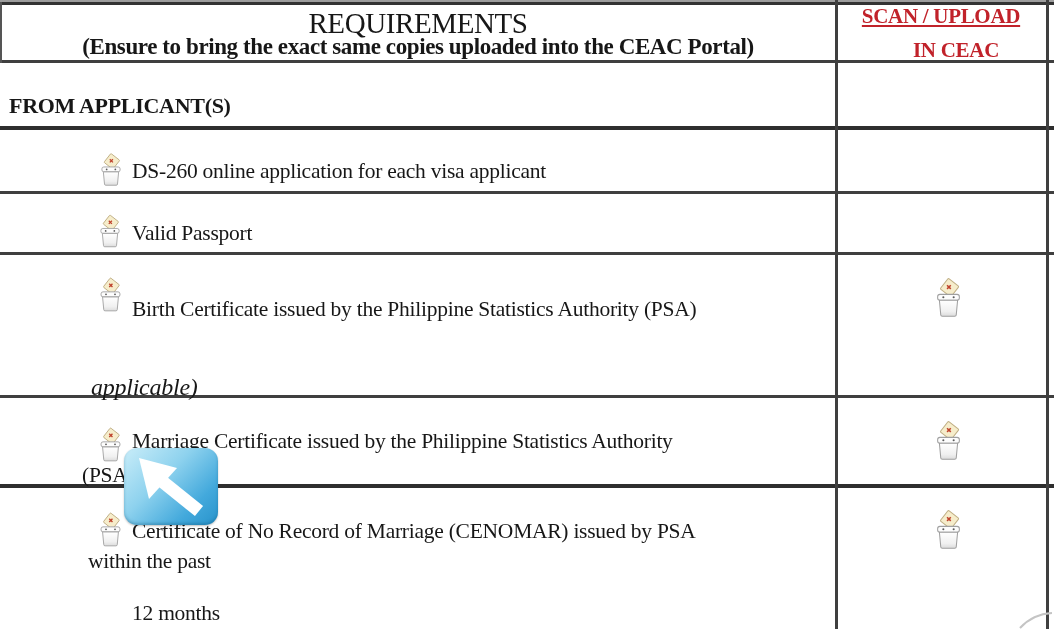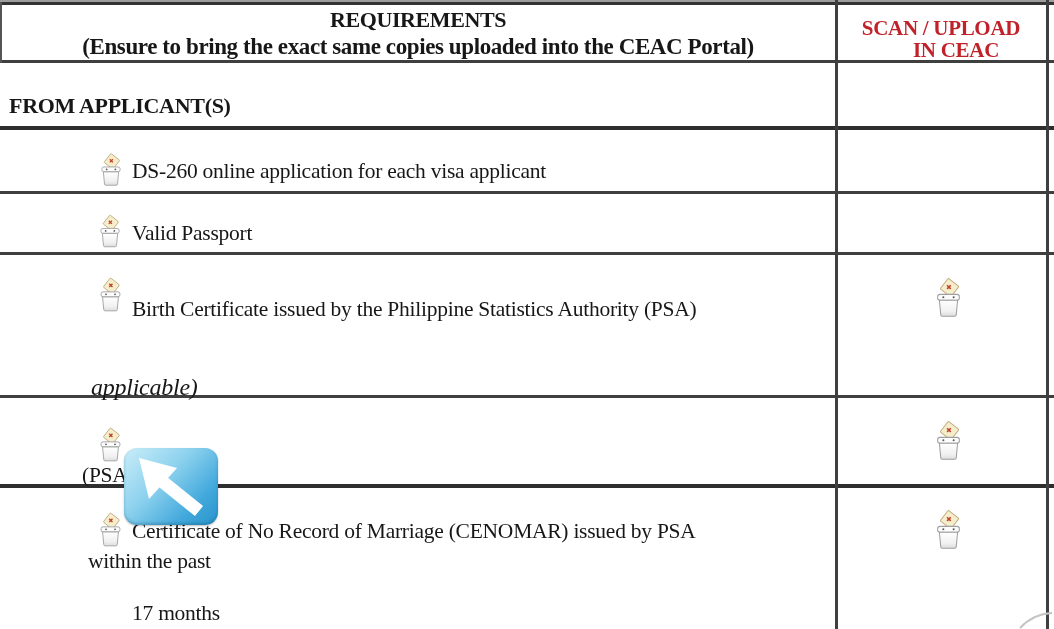--- a/index.html
+++ b/index.html
@@ -21,24 +21,24 @@
   .hl-5{top:252px;height:3px;}
   .hl-6{top:395px;height:3px;}
   .hl-7{top:484px;height:4px;background:#2e2e2e;}
   .vl{position:absolute;top:0;height:629px;width:3px;background:#3f3f3f;}
   .vl-divider{left:835px;}
   .vl-right{left:1046px;}
   .vl-left-stub{left:0;top:2px;height:61px;width:2px;background:#555;}
 
   
   .req-header{position:absolute;left:0;top:0;width:836px;text-align:center;}
-  .req-title{position:absolute;left:0;top:7px;width:836px;font-size:22px;font-weight:bold;letter-spacing:-0.4px;text-align:center;}
+  .req-title{position:absolute;left:0;top:7px;width:836px;font-size:29px;font-weight:normal;letter-spacing:-0.4px;text-align:center;}
   .req-subtitle{position:absolute;left:0;top:34px;width:836px;font-size:23px;font-weight:bold;letter-spacing:-0.4px;}
   .scan-header{position:absolute;left:836px;top:0;width:210px;text-align:center;color:#c1222a;font-weight:bold;}
-  .scan-line1{position:absolute;left:0;top:16px;width:210px;font-size:21px;letter-spacing:-0.3px;color:#c1222a;font-weight:bold;text-align:center;}
+  .scan-line1{position:absolute;left:0;top:4px;width:210px;font-size:21px;letter-spacing:-0.3px;color:#c1222a;font-weight:bold;text-align:center;text-decoration:underline;}
   .scan-line2{position:absolute;left:0;top:38px;width:240px;font-size:21px;letter-spacing:-0.3px;color:#c1222a;font-weight:bold;text-align:center;}
 
   
   .t{position:absolute;white-space:nowrap;font-size:21.5px;letter-spacing:-0.25px;line-height:1.2;}
   .section-heading{left:9px;top:93px;font-size:22px;font-weight:bold;letter-spacing:-0.3px;}
   .r1-l1{left:132px;top:159px;text-align:center;}
   .r2-l1{left:132px;top:221px;}
   .r3-l1{left:132px;top:281px;margin-top:16px;}
   .r3-n1{left:119px;top:343px;font-style:italic;font-size:21px;}
   .r3-n2{left:91px;top:373px;font-style:italic;font-size:24px;}
@@ -149,35 +149,36 @@
     <svg width="31" height="42">
         <use href="#sym-ballot"></use>
       </svg>
   </span>
 
   <span class="ballot ic-r4">
     <svg width="27" height="38">
         <use href="#sym-ballot"></use>
       </svg>
   </span>
+  <div class="t r4-l1">Marriage Certificate issued by the Philippine Statistics Authority</div>
   <div class="t r4-l2">(PSA)</div>
   <span class="ballot plain ic-scan-r4">
     <svg width="31" height="42">
         <use href="#sym-ballot"></use>
       </svg>
   </span>
 
   <span class="ballot ic-r5">
     <svg width="27" height="38">
         <use href="#sym-ballot"></use>
       </svg>
   </span>
   <div class="t r5-l1">Certificate of No Record of Marriage (CENOMAR) issued by PSA</div>
   <div class="t r5-l2">within the past</div>
-  <div class="t r5-l3">17 months</div>
+  <div class="t r5-l3">12 months</div>
   <span class="ballot plain ic-scan-r5">
     <svg width="31" height="42">
         <use href="#sym-ballot"></use>
       </svg>
   </span>
 
   <div class="cursor-overlay">
     <svg viewBox="0 0 94 77">
         <use href="#sym-cursor-arrow"></use>
       </svg>

